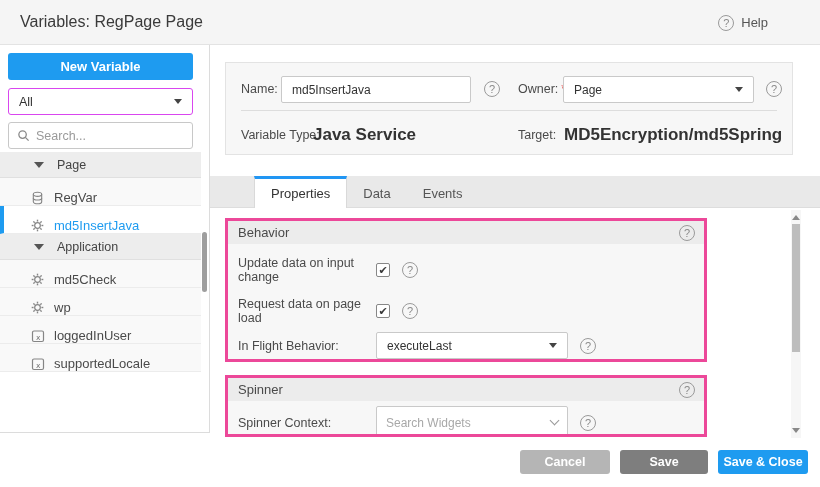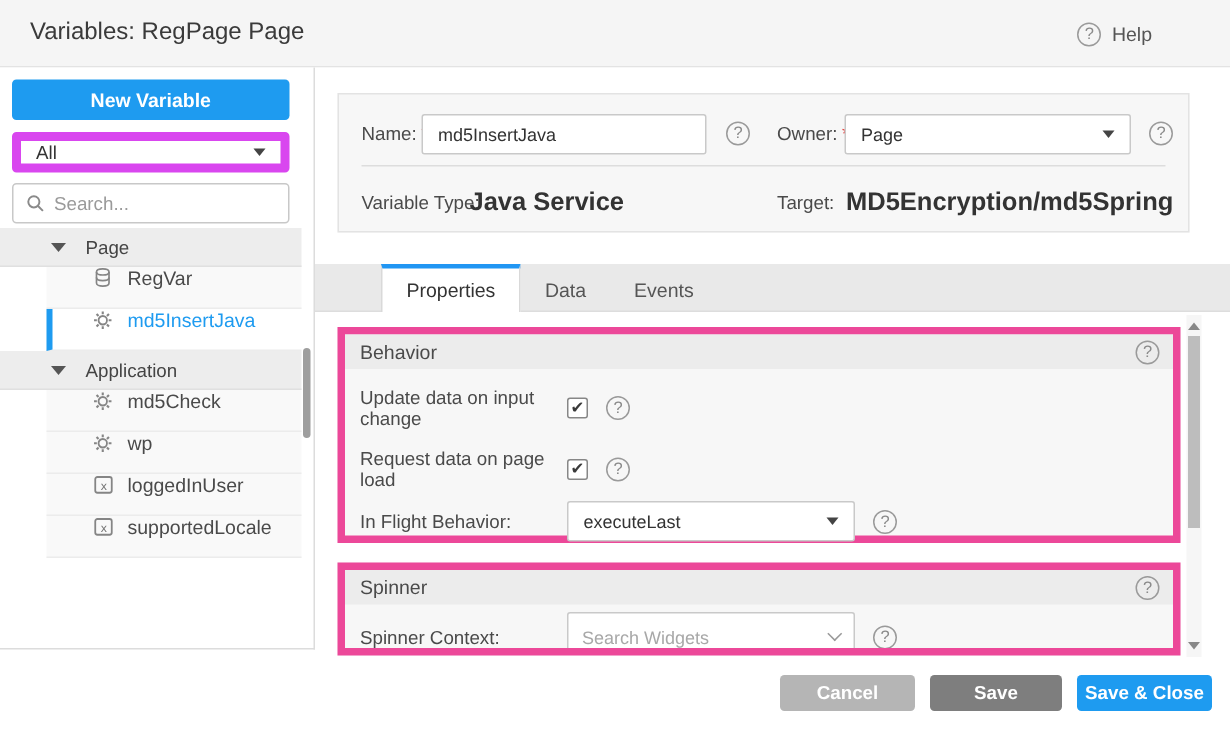--- a/index.html
+++ b/index.html
@@ -33,21 +33,21 @@
     background:#fff; border-right:1px solid #dcdcdc; border-bottom:1px solid #dcdcdc;
   }
   .new-var-btn {
     position:absolute; left:8px; top:8px; width:185px; height:27px;
     background:#1e9bf0; color:#fff; font-weight:bold; font-size:13px;
     border:none; border-radius:3px; cursor:pointer;
     display:flex; align-items:center; justify-content:center;
   }
   .side-select {
     position:absolute; left:8px; top:43px; width:185px; height:27px;
-    background:#fff; border:6px solid #d946ef; border-radius:3px;
+    background:#fff; border:1px solid #d946ef; border-radius:3px;
     display:flex; align-items:center; padding:0 10px; font-size:12.5px; color:#333;
     cursor:pointer;
   }
   .side-select .caret { margin-left:auto; }
   .caret {
     width:0; height:0; border-left:4px solid transparent;
     border-right:4px solid transparent; border-top:5px solid #444;
   }
   .search-box {
     position:absolute; left:8px; top:77px; width:185px; height:27px;
@@ -64,21 +64,21 @@
     height:26px; background:#ededed; border-bottom:1px solid #e0e0e0;
     display:flex; align-items:center; font-size:12.5px; color:#444; cursor:pointer;
   }
   .tree-group .gcaret {
     margin-left:34px; margin-right:13px;
     width:0; height:0; border-left:5px solid transparent;
     border-right:5px solid transparent; border-top:6px solid #555;
   }
   .tree-item {
     height:28px; background:#f9f9f9; border-bottom:1px solid #ececec;
-    display:flex; align-items:flex-start; font-size:13px; color:#4a4a4a; cursor:pointer;margin-left:31px;
+    display:flex; align-items:flex-end; font-size:13px; color:#4a4a4a; cursor:pointer;
   }
   .tree-item .ticon { margin-left:30px; margin-right:9px; display:flex; width:15px; justify-content:center; }
   .tree-item.selected {
     background:#fff; border-left:4px solid #1e9bf0; color:#1e9bf0;
   }
   .tree-item.selected .ticon { margin-left:26px; }
   .side-scrollthumb {
     position:absolute; left:202px; top:187px; width:5px; height:60px;
     background:#9e9e9e; border-radius:3px; cursor:pointer;
   }
@@ -114,22 +114,22 @@
     cursor:pointer; border-top:3px solid transparent;
   }
   .tab:first-child { margin-left:16px; }
   .tab.active {
     background:#fff; color:#333; border-top:3px solid #2196f3;
     border-left:1px solid #d9d9d9; border-right:1px solid #d9d9d9;
     margin-bottom:-1px;
   }
   
   .section {
-    position:absolute; left:15px; width:562px;
-    border:5px solid #ec4899; background:#f7f7f7;
+    position:absolute; left:15px; width:482px;
+    border:3px solid #ec4899; background:#f7f7f7;
   }
   .section-header {
     height:23px; background:#ececec; display:flex; align-items:center;
     font-size:13px; color:#4a4a4a; padding:0 9px 0 10px;
   }
   .section-header .qicon { margin-left:auto; cursor:pointer; }
   .section-body { position:relative; }
   .prop-row { position:absolute; left:10px; right:10px; height:27px; display:flex; align-items:center; }
   .prop-label { width:138px; font-size:12.5px; color:#4a4a4a; flex:0 0 auto; }
   .checkbox {

